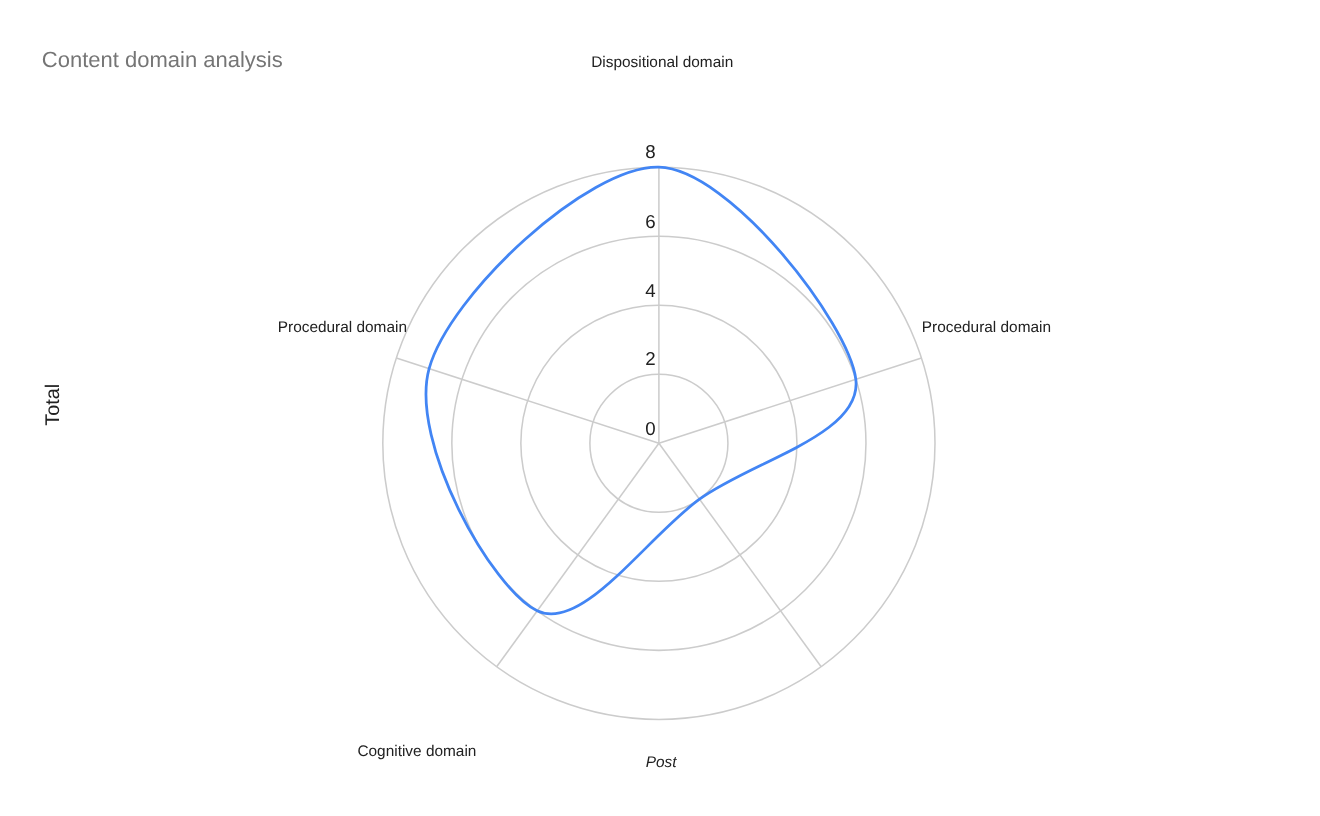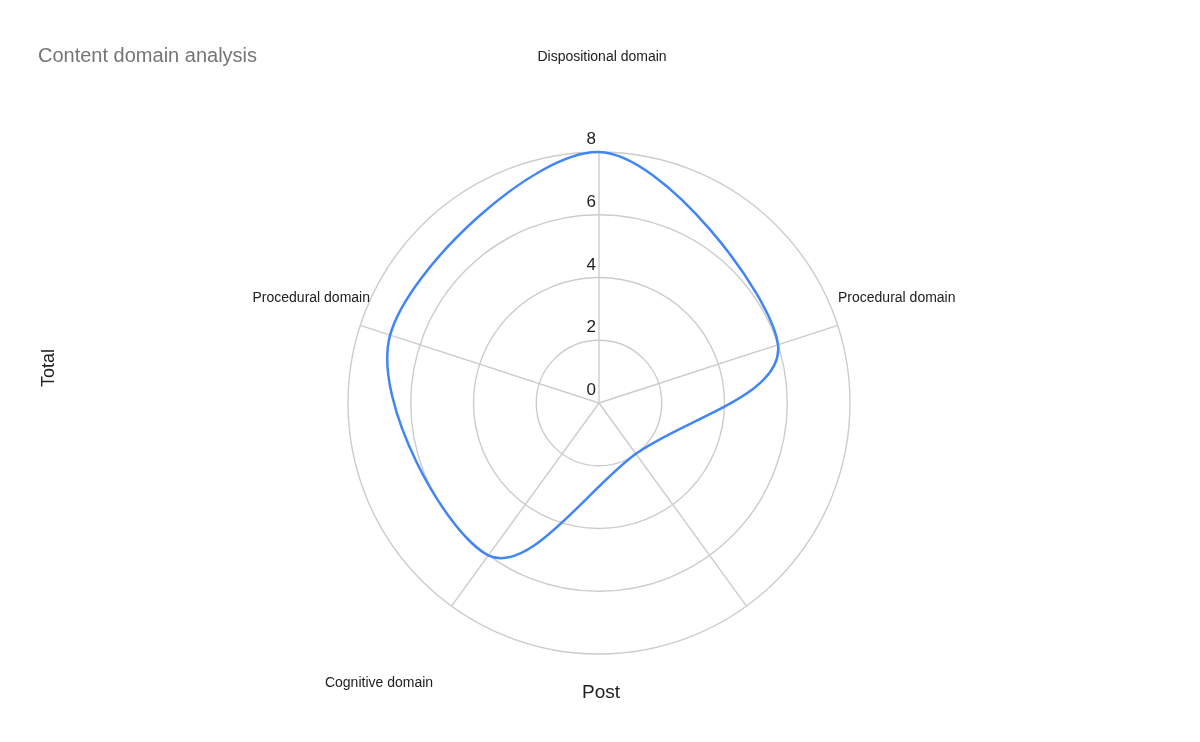--- a/index.html
+++ b/index.html
@@ -28,21 +28,21 @@
     color:var(--label-color);
     white-space:nowrap;
   }
   .axis-label.top{left:602px;top:44px;transform:translateX(-50%);}
   .axis-label.right{left:838px;top:285px;}
   .axis-label.left{right:830px;top:285px;}
   .axis-label.bl{left:379px;top:670px;transform:translateX(-50%);}
   .axis-label.br{left:802px;top:670px;transform:translateX(-50%);}
   .series-label{
     position:absolute;left:601px;top:680px;transform:translateX(-50%);
-    font-size:19px;line-height:24px;color:var(--label-color);white-space:nowrap;
+    font-size:14px;line-height:24px;color:var(--label-color);white-space:nowrap;font-style:italic;
   }
   .axis-title-left{
     position:absolute;left:48px;top:368px;
     transform:translate(-50%,-50%) rotate(-90deg);
     font-size:18px;color:var(--label-color);white-space:nowrap;
   }
   .tick{
     position:absolute;right:604px;width:44px;text-align:right;
     font-size:17px;line-height:22px;color:var(--label-color);
   }

